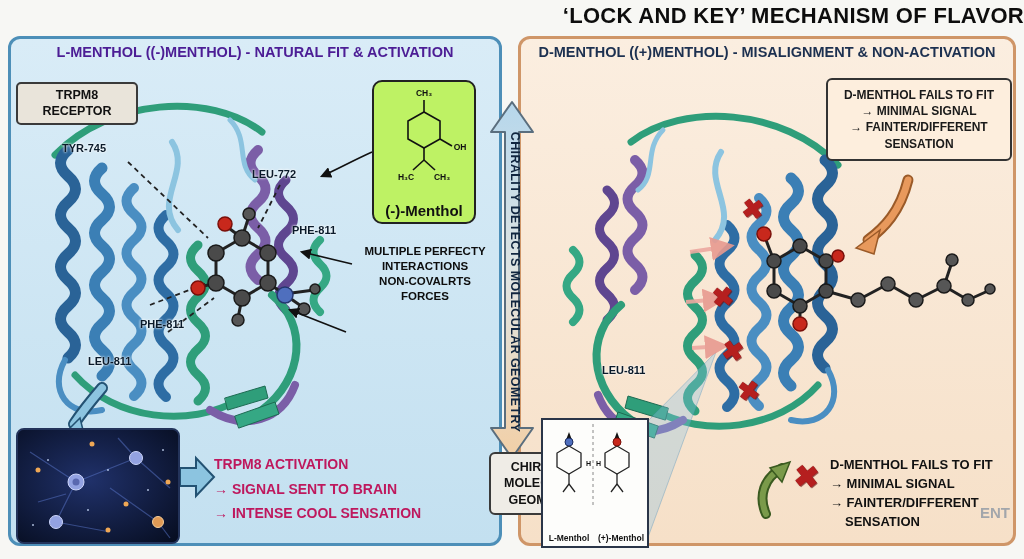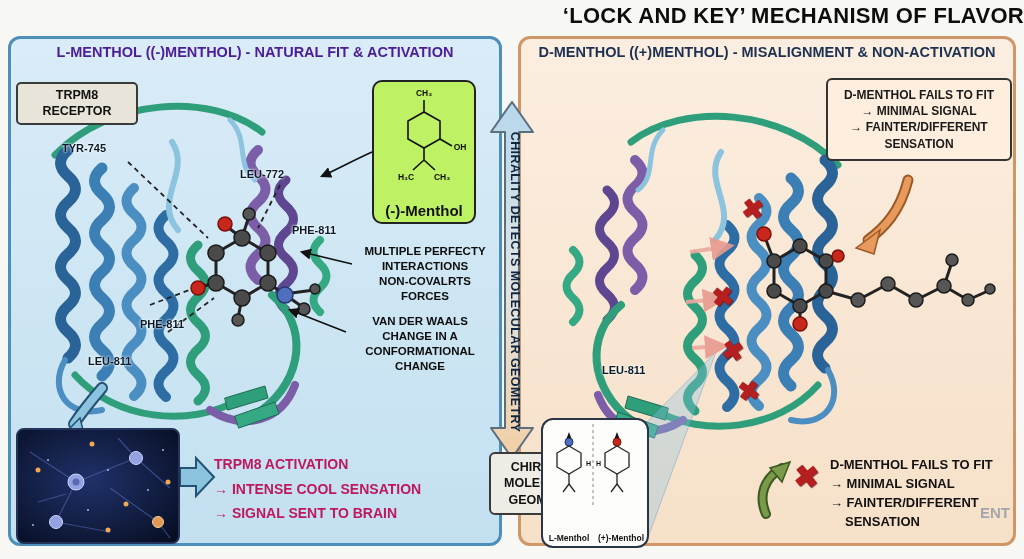--- a/index.html
+++ b/index.html
@@ -37,21 +37,21 @@
   .activation{position:absolute;left:214px;top:452px;z-index:4;font-weight:bold;font-size:14px;
       color:#be185d;line-height:1.75;white-space:nowrap;}
   .center-arrow{position:absolute;left:488px;top:100px;width:48px;height:360px;z-index:3;}
   .arrow-label{position:absolute;left:347px;top:272px;width:330px;height:20px;
       transform:rotate(90deg);text-align:center;font-weight:bold;font-size:12.5px;
       color:#10253f;z-index:4;letter-spacing:.4px;white-space:nowrap;}
   .chirality-box{position:absolute;left:451px;top:452px;width:106px;z-index:6;background:#efece6;
       border:2px solid #3a3a3a;border-radius:6px;text-align:center;font-weight:bold;
       font-size:12.5px;color:#111;padding:5px 0;line-height:1.3;margin-left:38px;}
   .comparison-box{position:absolute;left:541px;top:418px;width:104px;height:126px;
-      background:#fdfdfb;border:2px solid #2a3548;border-radius:12px;z-index:6;}
+      background:#fdfdfb;border:2px solid #2a3548;border-radius:0;z-index:6;}
   .comparison-labels{position:absolute;bottom:3px;width:100%;display:flex;}
   .comparison-labels span{flex:1;text-align:center;font-size:8.5px;font-weight:bold;color:#111;}
   .fail-box{position:absolute;left:826px;top:78px;width:186px;z-index:4;background:#fdeedd;
       border:2px solid #333;border-radius:6px;text-align:center;font-weight:bold;font-size:12px;
       color:#1a1a1a;padding:7px 4px;line-height:1.35;box-sizing:border-box;}
   .fail-text{position:absolute;left:830px;top:456px;width:192px;z-index:4;font-weight:bold;
       font-size:13px;color:#111;line-height:1.45;}
   .fail-text .indent{padding-left:15px;}
   .xmark{position:absolute;z-index:5;color:#b51f1f;font-weight:bold;font-size:26px;
       text-shadow:0 0 1px #6e0c0c,1px 1px 0 rgba(110,12,12,.6);line-height:1;}
@@ -228,21 +228,21 @@
       <polygon points="790,462 770,468 782,482" fill="#7a9a4a" stroke="#3a5a20" stroke-width="1.5"></polygon>
     </g>
   </svg>
 
   <div class="receptor-box">
     <div>TRPM8</div>
     <div>RECEPTOR</div>
   </div>
 
   <div class="residue" style="left:62px;top:142px">TYR-745</div>
-  <div class="residue" style="left:240px;top:168px">LEU-772</div>
+  <div class="residue" style="left:252px;top:168px">LEU-772</div>
   <div class="residue" style="left:292px;top:224px">PHE-811</div>
   <div class="residue" style="left:140px;top:318px">PHE-811</div>
   <div class="residue" style="left:88px;top:355px">LEU-811</div>
   <div class="residue" style="left:602px;top:364px">LEU-811</div>
 
   <div class="molecule-box">
     <svg viewBox="0 0 96 104" width="96" height="104" style="display:block;margin:0 auto">
       <polygon points="48,30 64,39 64,57 48,66 32,57 32,39" fill="none" stroke="#111" stroke-width="1.6"></polygon>
       <line x1="48" y1="30" x2="48" y2="18" stroke="#111" stroke-width="1.6"></line>
       <line x1="64" y1="57" x2="76" y2="64" stroke="#111" stroke-width="1.6"></line>
@@ -256,26 +256,20 @@
     </svg>
     <div class="chem-label">(-)-Menthol</div>
   </div>
 
   <div class="annotation annotation1">
     <div>MULTIPLE PERFECTY</div>
     <div>INTERACTIONS</div>
     <div>NON-COVALRTS</div>
     <div>FORCES</div>
   </div>
-  <div class="annotation annotation2">
-    <div>VAN DER WAALS</div>
-    <div>CHANGE IN A</div>
-    <div>CONFORMATIONAL</div>
-    <div>CHANGE</div>
-  </div>
 
   <div class="neuron-box">
     <svg viewBox="0 0 160 112" width="160" height="112">
       <rect x="0" y="0" width="160" height="112" fill="url(#ngrad)"></rect>
       <g stroke="#5570c0" stroke-width="1.2" opacity="0.55">
         <line x1="12" y1="22" x2="58" y2="52"></line>
           <line x1="58" y1="52" x2="118" y2="28"></line>
         <line x1="118" y1="28" x2="152" y2="58"></line>
           <line x1="58" y1="52" x2="38" y2="92"></line>
         <line x1="38" y1="92" x2="92" y2="102"></line>
@@ -302,22 +296,22 @@
           <circle cx="130" cy="60" r="1"></circle>
         <circle cx="90" cy="40" r="1"></circle>
           <circle cx="145" cy="20" r="1"></circle>
           <circle cx="15" cy="95" r="1"></circle>
       </g>
     </svg>
   </div>
 
   <div class="activation">
     <div>TRPM8 ACTIVATION</div>
+    <div>→ SIGNAL SENT TO BRAIN</div>
     <div>→ INTENSE COOL SENSATION</div>
-    <div>→ SIGNAL SENT TO BRAIN</div>
   </div>
 
   <svg class="center-arrow" viewBox="0 0 48 360">
     <defs>
       <linearGradient id="cag" x1="0" y1="0" x2="0" y2="1">
         <stop offset="0" stop-color="#b6d7ec"></stop>
           <stop offset="0.5" stop-color="#e0e4e1"></stop>
           <stop offset="1" stop-color="#f2cfa6"></stop>
       </linearGradient>
     </defs>

